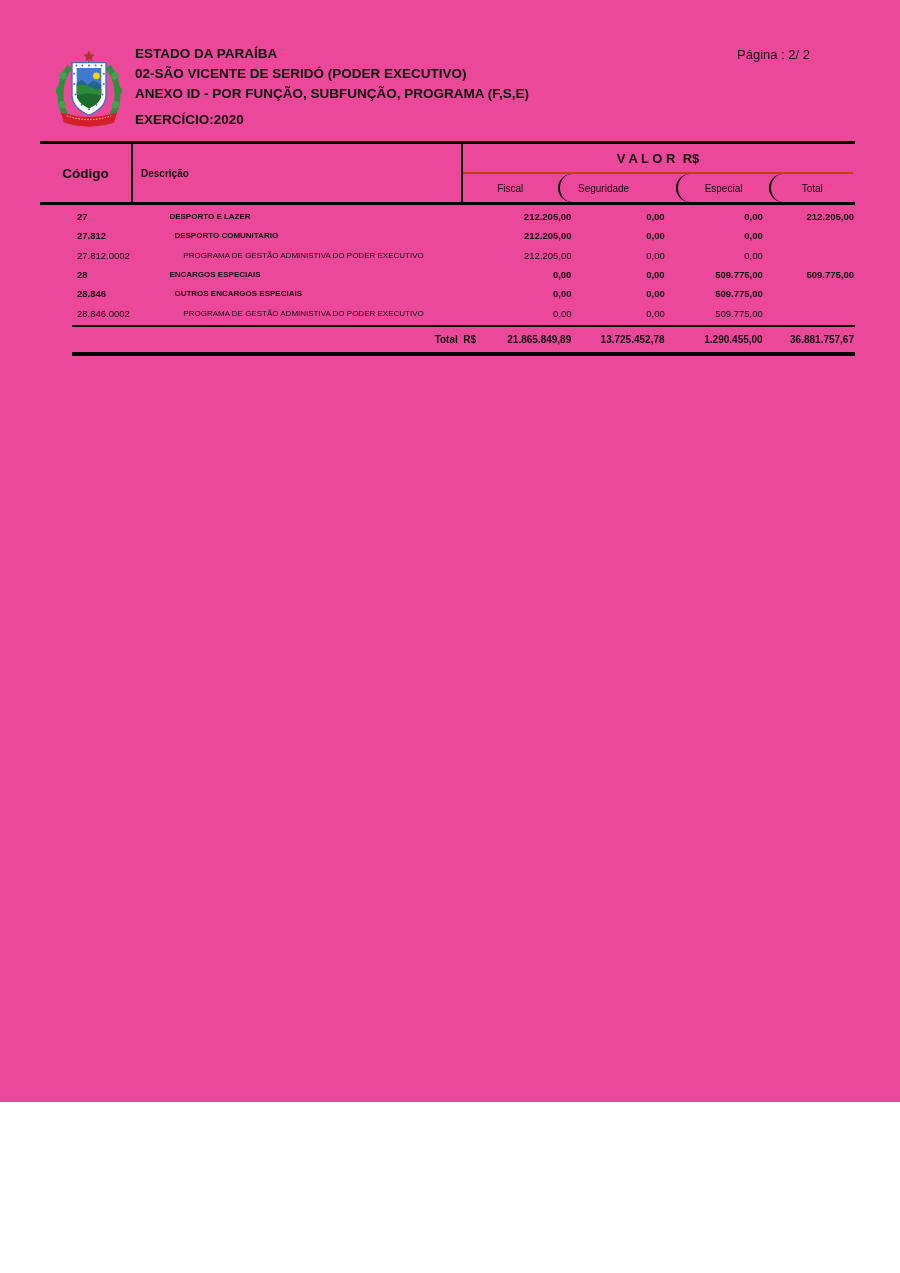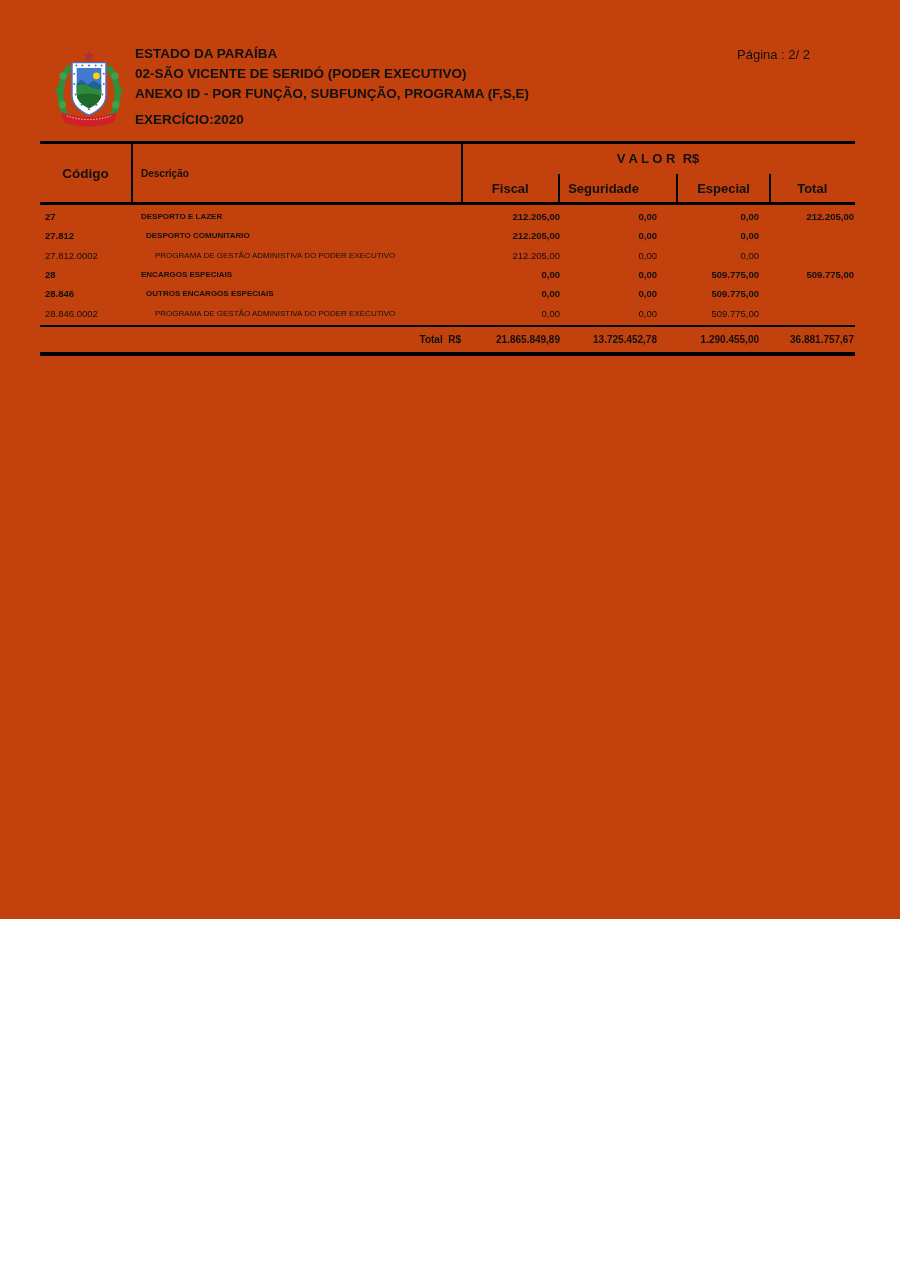--- a/index.html
+++ b/index.html
@@ -1,19 +1,19 @@
 <!DOCTYPE html>
 <html><head>
 <meta charset="utf-8">
 <style>
   html,body{margin:0;padding:0;background:#ffffff;}
   .page{
     position:relative;
-    width:900px;height:919px;
-    background:#c2410c;
+    width:900px;height:1102px;
+    background:#ec4899;
     font-family:"Liberation Sans","DejaVu Sans",sans-serif;
     color:#111;
     overflow:hidden;
   }
   
   .logo{position:absolute;left:52px;top:50px;width:74px;height:80px;}
   .header-text{position:absolute;left:135px;top:44px;}
   .header-line{font-weight:bold;font-size:13.5px;line-height:20px;color:#111;}
   .header-exercise{margin-top:6px;}
   .page-label{position:absolute;left:737px;top:47px;font-size:13px;color:#111;}
@@ -27,27 +27,27 @@
            font-weight:bold;font-size:13.5px;}
   .th-desc{width:330px;box-sizing:border-box;border-right:2px solid #000;
            display:flex;align-items:center;padding-left:8px;
            font-weight:bold;font-size:10px;}
   .th-valor{width:390px;display:flex;flex-direction:column;}
   .valor-title{height:28px;display:flex;align-items:center;justify-content:center;
                font-weight:bold;font-size:13px;white-space:pre;
                border-bottom:2px solid #c2410c;}
   .valor-subs{flex:1;display:flex;}
   .sub{display:flex;align-items:center;justify-content:center;
-       font-weight:bold;font-size:13px;box-sizing:border-box;}
+       font-weight:normal;font-size:10px;box-sizing:border-box;border-radius:14px;}
   .sub-fiscal{width:102px;}
   .sub-seguridade{width:97px;border-left:2px solid #000;}
   .sub-especial{width:101px;border-left:2px solid #000;margin-left:28px;}
   .sub-total{width:90px;border-left:2px solid #000;}
 
-  .tbody{padding-top:2px;}
+  .tbody{padding-top:2px;margin-left:32px;}
   .trow{display:flex;height:19.3px;align-items:center;}
   .trow.b{font-weight:bold;}
   .c{box-sizing:border-box;}
   .c-code{width:93px;padding-left:5px;font-size:9.5px;}
   .c-desc{width:330px;font-size:8px;}
   .ind1{padding-left:8px;}
   .ind2{padding-left:13px;}
   .ind3{padding-left:22px;}
   .c-val{text-align:right;font-size:9.5px;}
   .v-fiscal{width:102px;padding-right:5px;}

